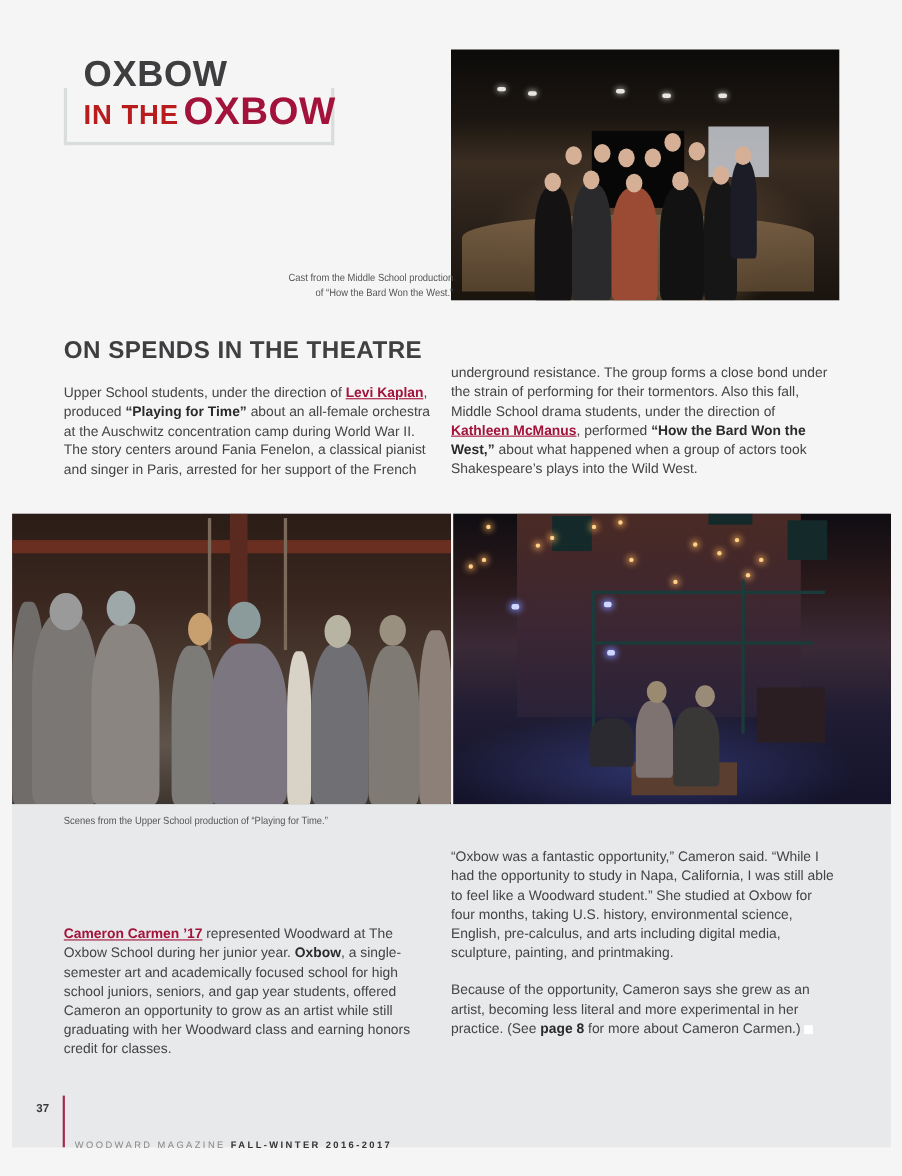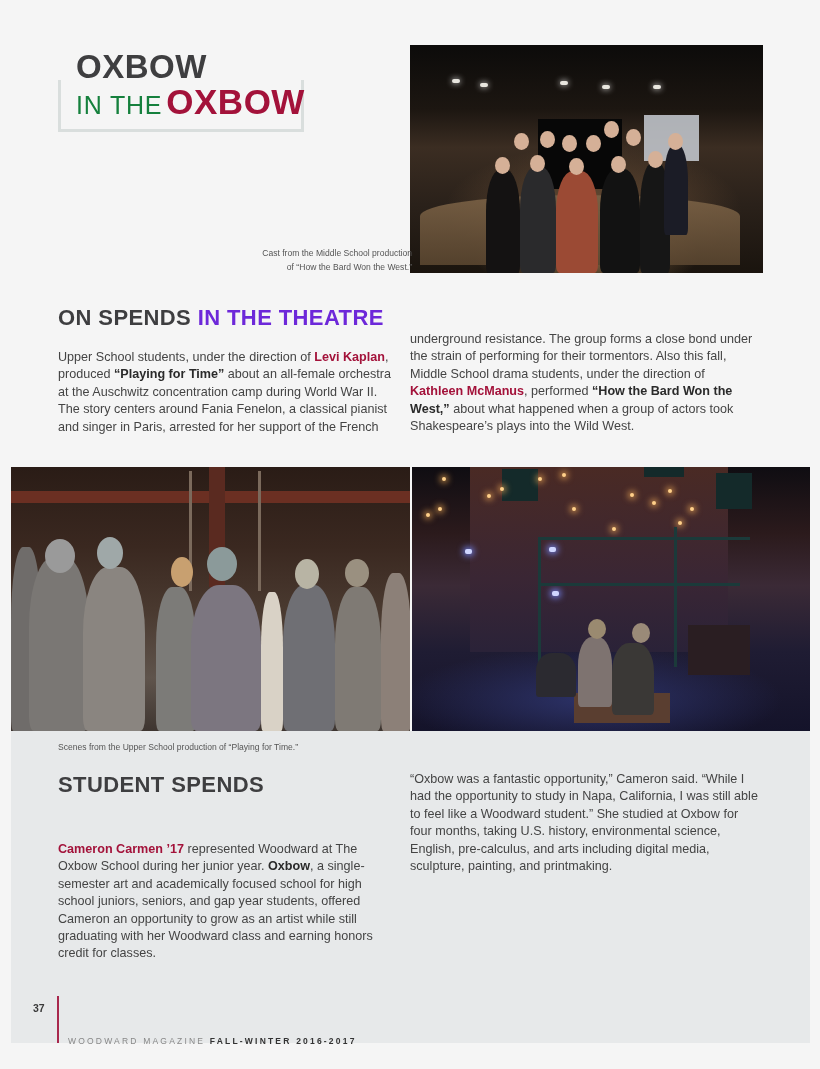--- a/index.html
+++ b/index.html
@@ -15,21 +15,21 @@
     
     .title-frame {
       position: absolute; left: 58px; top: 80px; width: 246px; height: 52px;
       border-left: 3px solid #d9dedd; border-right: 3px solid #d9dedd; border-bottom: 3px solid #d9dedd;
     }
     .title-arts {
       position: absolute; left: 76px; top: 48px;
       font-size: 33px; font-weight: bold; color: #3e3e40; letter-spacing: 0.5px;
     }
     .title-line2 { position: absolute; left: 76px; top: 82px; white-space: nowrap; }
-    .title-inthe { font-size: 25px; font-weight: normal; color: #15803d; letter-spacing: 0.8px; }
+    .title-inthe { font-size: 25px; font-weight: bold; color: #b91c1c; letter-spacing: 0.8px; }
     .title-aerie { font-size: 35px; font-weight: bold; color: #a3123a; letter-spacing: 0.5px; margin-left: 4px; }
 
     
     .photo { position: absolute; overflow: hidden; }
     .cast-photo {
       left: 410px; top: 45px; width: 353px; height: 228px;
       background:
         radial-gradient(ellipse 60% 40% at 52% 72%, #6b4f36 0%, transparent 70%),
         radial-gradient(ellipse 40% 22% at 50% 92%, #8b6d48 0%, transparent 80%),
         linear-gradient(180deg, #0c0b0a 0%, #1c1611 28%, #3b2d22 45%, #2a211a 70%, #1a140e 100%);
@@ -46,26 +46,26 @@
       position: absolute; font-family: "Liberation Sans", sans-serif;
       font-size: 9.5px; color: #555; line-height: 14px; transform: scaleX(0.9); transform-origin: left top;
     }
     .caption-cast { left: 222px; top: 246px; text-align: right; width: 190px; transform-origin: right top; }
 
     
     .h-section {
       position: absolute; font-weight: bold; font-size: 22px; letter-spacing: 0.4px; white-space: nowrap;
     }
     .h-dark { color: #3e3e40; }
-    .h-red { color: #6d28d9; text-align: center; }
+    .h-red { color: #404040; text-align: center; }
 
     .body-text {
       position: absolute; font-size: 12.6px; line-height: 17.4px; color: #444;
     }
-    .body-text .red { color: #a3123a; font-weight: bold; }
+    .body-text .red { color: #a3123a; font-weight: bold; text-decoration: underline; }
     .body-text b { color: #2a2a2a; }
 
     
     .gray-band { position:absolute; left:11px; top:731px; width:799px; height:312px; background:#e7e9ea; }
 
     .photo-left {
       left: 11px; top: 467px; width: 399px; height: 264px;
       background: linear-gradient(180deg, #2a1c16 0%, #3a2820 30%, #4a3a30 55%, #5f544c 80%, #3e3530 100%);
     }
     .photo-right {
@@ -194,24 +194,24 @@
   <div class="person" style="left:166px;top:170px;width:34px;height:70px;background:#7e7370"></div>
   <div class="head" style="left:176px;top:152px;width:18px;height:20px;background:#9a8a70"></div>
   <div class="person" style="left:200px;top:176px;width:42px;height:72px;background:#3a3836"></div>
   <div class="head" style="left:220px;top:156px;width:18px;height:20px;background:#9a8a78"></div>
   <div class="person" style="left:124px;top:186px;width:40px;height:44px;background:#2b2a30"></div>
 </div>
 
 <div class="caption" style="left:58px;top:740px">Scenes from the Upper School production of “Playing for Time.”</div>
 
 <div class="h-section" style="left:58px;top:772px;line-height:26px">
-  <div class="h-dark">STUDENT SPENDS</div>
 </div>
 
 <div class="body-text" style="left:58px;top:841px;width:340px"><span class="red">Cameron Carmen ’17</span><span> represented Woodward at The Oxbow School during her junior year. </span><b>Oxbow</b><span>, a single-semester art and academically focused school for high school juniors, seniors, and gap year students, offered Cameron an opportunity to grow as an artist while still graduating with her Woodward class and earning honors credit for classes.</span></div>
 
 <div class="body-text" style="left:410px;top:771px;width:350px">
   <p>“Oxbow was a fantastic opportunity,” Cameron said. “While I had the opportunity to study in Napa, California, I was still able to feel like a Woodward student.” She studied at Oxbow for four months, taking U.S. history, environmental science, English, pre-calculus, and arts including digital media, sculpture, painting, and printmaking.</p>
+  <p style="margin-top:17px"><span>Because of the opportunity, Cameron says she grew as an artist, becoming less literal and more experimental in her practice. (See </span><b>page 8</b><span> for more about Cameron Carmen.)</span><span class="end-mark"></span></p>
 </div>
 
 <div class="footer-num">37</div>
 <div class="footer-rule"></div>
 <div class="footer-text"><span>WOODWARD MAGAZINE </span><b>FALL-WINTER 2016-2017</b></div>
 
 </body></html>

